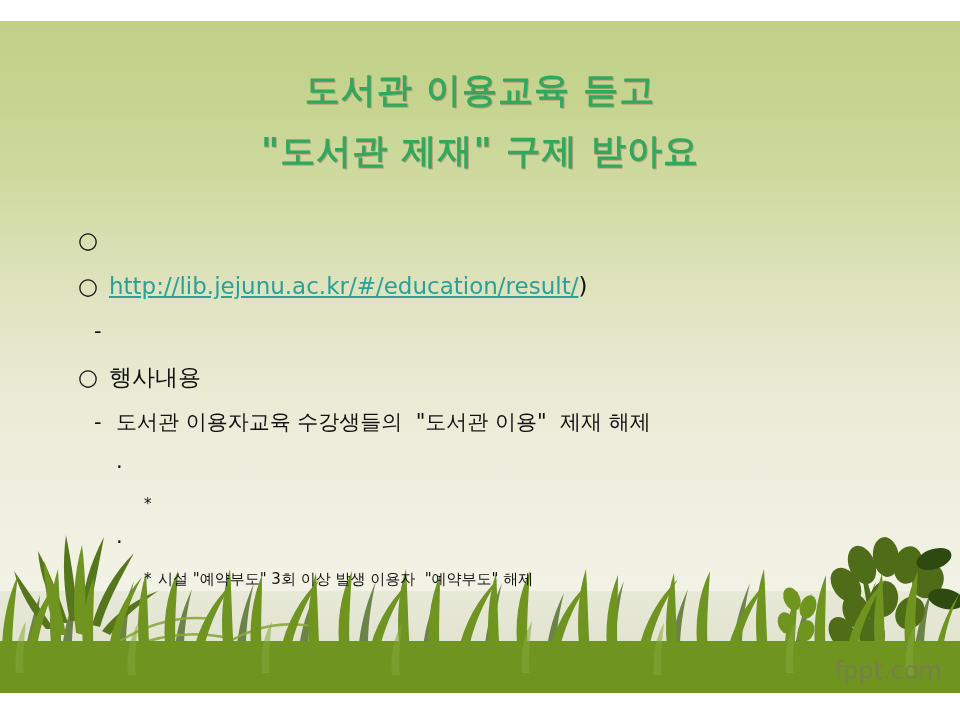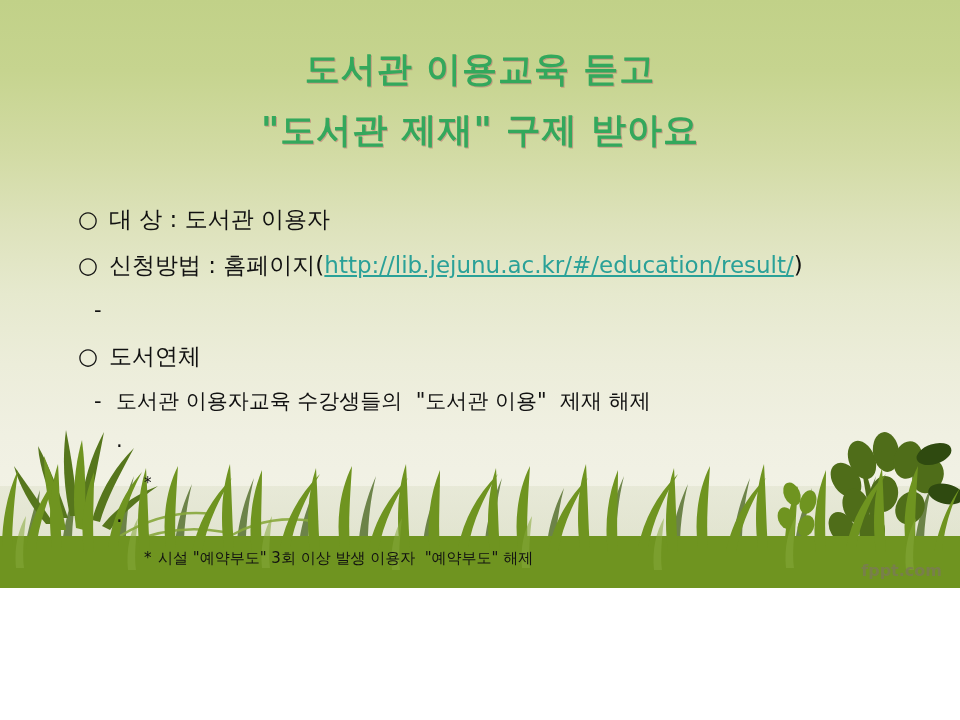--- a/index.html
+++ b/index.html
@@ -4,33 +4,34 @@
 <title>도서관 이용교육 안내</title>
 <style>
   html, body {
     margin: 0;
     padding: 0;
     background: #ffffff;
   }
   .slide {
     position: relative;
     width: 960px;
-    height: 588px;
+    height: 672px;
     overflow: hidden;
     font-family: "Liberation Sans", "DejaVu Sans", sans-serif;
     background: linear-gradient(to bottom,
         #c1d188 0%,
         #c6d48f 12%,
         #d2dba4 26%,
         #dde2bb 38%,
         #e6e9ce 50%,
         #ecedda 62%,
         #f0f0e2 74%,
         #f2f2e6 86%,
         #f3f3e8 100%);
+    margin-top: 21px;
   }
 
   
   .bg-decor {
     position: absolute;
     left: 0;
     right: 0;
     bottom: 0;
     height: 220px;
     width: 960px;
@@ -114,22 +115,22 @@
     color: #2aa198;
     text-decoration: underline;
     white-space: pre;
   }
 
   .watermark {
     position: absolute;
     right: 18px;
     bottom: 8px;
     font-family: "DejaVu Sans", "Liberation Sans", sans-serif;
-    font-size: 16px;
-    font-weight: bold;
+    font-size: 24px;
+    font-weight: normal;
     color: #7b7b55;
     opacity: 0.82;
     letter-spacing: 0px;
   }
 </style>
 </head>
 <body>
 
 <div class="slide">
 
@@ -257,37 +258,35 @@
 
   <div class="title-block">
     <div class="title-line first">도서관 이용교육 듣고</div>
     <div class="title-line">"도서관 제재" 구제 받아요</div>
   </div>
 
   <div class="body-block">
 
     <div class="line lvl1">
       <span class="marker">○</span>
-      <span class="txt">대 상 : 도서관 이용자</span>
     </div>
 
     <div class="line lvl1">
       <span class="marker">○</span>
-      <span class="txt">신청방법 : 홈페이지(</span>
       <a class="link" href="#">http://lib.jejunu.ac.kr/#/education/result/</a>
       <span class="txt">)</span>
     </div>
 
     <div class="line lvl2">
       <span class="marker">-</span>
     </div>
 
     <div class="line lvl1">
       <span class="marker">○</span>
-      <span class="txt">도서연체</span>
+      <span class="txt">행사내용</span>
     </div>
 
     <div class="line lvl2">
       <span class="marker">-</span>
       <span class="txt">도서관 이용자교육 수강생들의  "도서관 이용"  제재 해제</span>
     </div>
 
     <div class="line lvl3">
       <span class="marker">·</span>
     </div>

